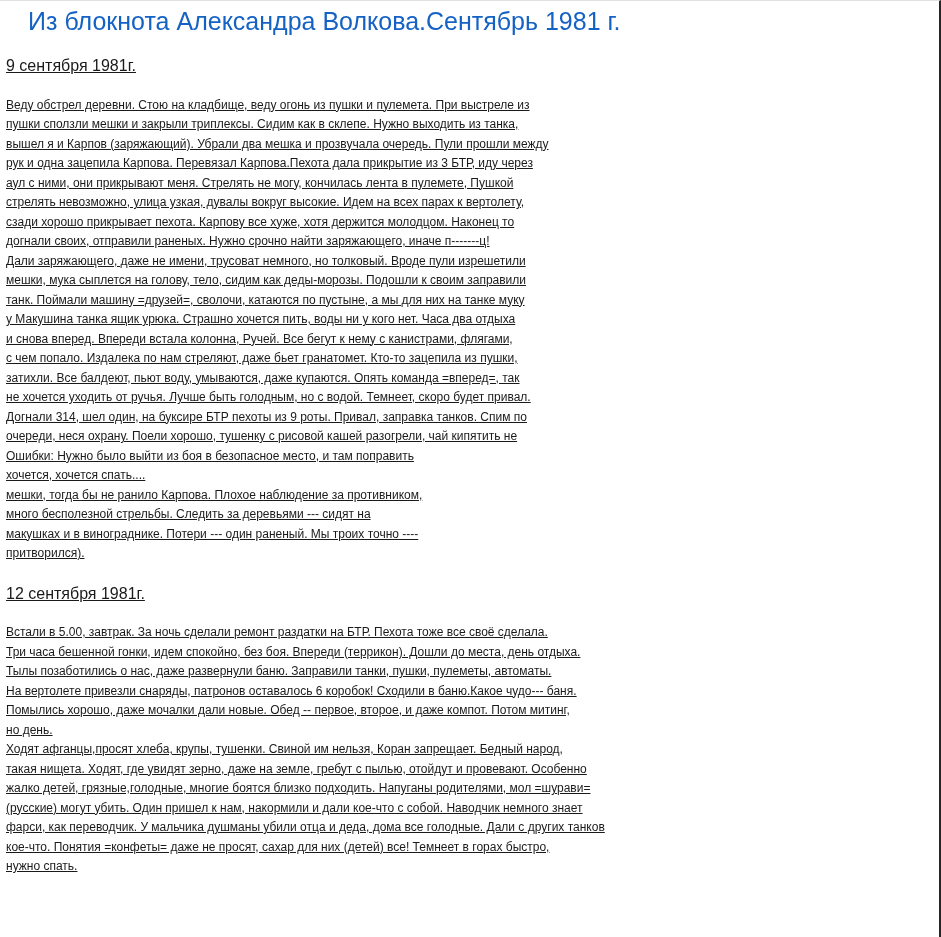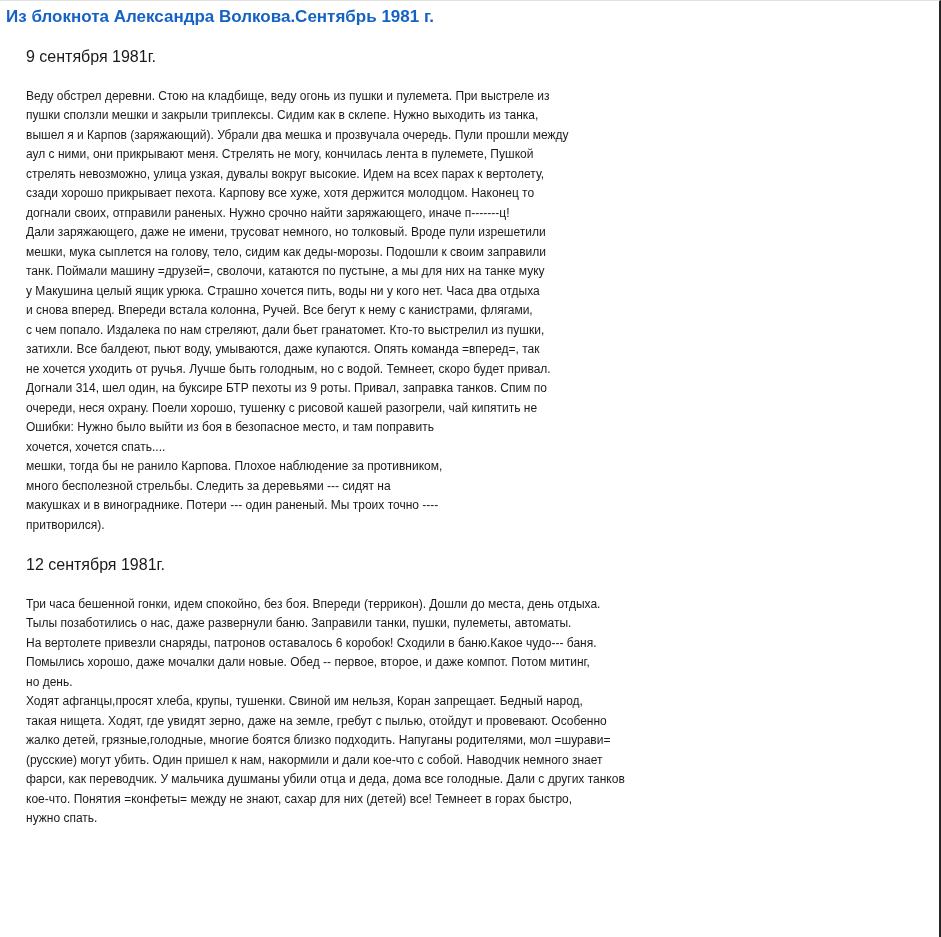--- a/index.html
+++ b/index.html
@@ -14,29 +14,30 @@
     box-sizing: border-box;
     background: #ffffff;
     border-top: 1px solid #e2e2e2;
     border-right: 2px solid #262626;
     overflow: hidden;
     font-family: "Liberation Sans", "DejaVu Sans", sans-serif;
     color: #1a1a1a;
   }
   .page-title {
     margin: 6px 0 0 0;
-    padding-left: 6px;
-    font-size: 17px;
-    font-weight: bold;
+    padding-left: 28px;
+    font-size: 25px;
+    font-weight: normal;
     color: #1562c5;
     letter-spacing: 0px;
     white-space: pre;
   }
   .entry {
-    padding-left: 26px;
+    padding-left: 6px;
+    text-decoration: underline;
   }
   .entry-date {
     margin-top: 20px;
     font-size: 16px;
     line-height: 19.5px;
     white-space: pre;
   }
   .entry-body {
     margin-top: 20px;
   }
@@ -51,53 +52,55 @@
 
 <div class="page">
   <h1 class="page-title">Из блокнота Александра Волкова.Сентябрь 1981 г.</h1>
 
   <div class="entry">
     <div class="entry-date">9 сентября 1981г.</div>
     <div class="entry-body">
         <div class="line">Веду обстрел деревни. Стою на кладбище, веду огонь из пушки и пулемета. При выстреле из</div>
         <div class="line">пушки сползли мешки и закрыли триплексы. Сидим как в склепе. Нужно выходить из танка,</div>
         <div class="line">вышел я и Карпов (заряжающий). Убрали два мешка и прозвучала очередь. Пули прошли между</div>
+        <div class="line">рук и одна зацепила Карпова. Перевязал Карпова.Пехота дала прикрытие из 3 БТР, иду через</div>
         <div class="line">аул с ними, они прикрывают меня. Стрелять не могу, кончилась лента в пулемете, Пушкой</div>
         <div class="line">стрелять невозможно, улица узкая, дувалы вокруг высокие. Идем на всех парах к вертолету,</div>
         <div class="line">сзади хорошо прикрывает пехота. Карпову все хуже, хотя держится молодцом. Наконец то</div>
         <div class="line">догнали своих, отправили раненых. Нужно срочно найти заряжающего, иначе п-------ц!</div>
         <div class="line">Дали заряжающего, даже не имени, трусоват немного, но толковый. Вроде пули изрешетили</div>
         <div class="line">мешки, мука сыплется на голову, тело, сидим как деды-морозы. Подошли к своим заправили</div>
         <div class="line">танк. Поймали машину =друзей=, сволочи, катаются по пустыне, а мы для них на танке муку</div>
-        <div class="line">у Макушина целый ящик урюка. Страшно хочется пить, воды ни у кого нет. Часа два отдыха</div>
+        <div class="line">у Макушина танка ящик урюка. Страшно хочется пить, воды ни у кого нет. Часа два отдыха</div>
         <div class="line">и снова вперед. Впереди встала колонна, Ручей. Все бегут к нему с канистрами, флягами,</div>
-        <div class="line">с чем попало. Издалека по нам стреляют, дали бьет гранатомет. Кто-то выстрелил из пушки,</div>
+        <div class="line">с чем попало. Издалека по нам стреляют, даже бьет гранатомет. Кто-то зацепила из пушки,</div>
         <div class="line">затихли. Все балдеют, пьют воду, умываются, даже купаются. Опять команда =вперед=, так</div>
         <div class="line">не хочется уходить от ручья. Лучше быть голодным, но с водой. Темнеет, скоро будет привал.</div>
         <div class="line">Догнали 314, шел один, на буксире БТР пехоты из 9 роты. Привал, заправка танков. Спим по</div>
         <div class="line">очереди, неся охрану. Поели хорошо, тушенку с рисовой кашей разогрели, чай кипятить не</div>
         <div class="line">Ошибки: Нужно было выйти из боя в безопасное место, и там поправить</div>
         <div class="line">хочется, хочется спать....</div>
         <div class="line">мешки, тогда бы не ранило Карпова. Плохое наблюдение за противником,</div>
         <div class="line">много бесполезной стрельбы. Следить за деревьями --- сидят на</div>
         <div class="line">макушках и в винограднике. Потери --- один раненый. Мы троих точно ----</div>
         <div class="line">притворился).</div>
       </div>
   </div>
 
   <div class="entry">
     <div class="entry-date">12 сентября 1981г.</div>
     <div class="entry-body">
+        <div class="line">Встали в 5.00, завтрак. За ночь сделали ремонт раздатки на БТР. Пехота тоже все своё сделала.</div>
         <div class="line">Три часа бешенной гонки, идем спокойно, без боя. Впереди (террикон). Дошли до места, день отдыха.</div>
         <div class="line">Тылы позаботились о нас, даже развернули баню. Заправили танки, пушки, пулеметы, автоматы.</div>
         <div class="line">На вертолете привезли снаряды, патронов оставалось 6 коробок! Сходили в баню.Какое чудо--- баня.</div>
         <div class="line">Помылись хорошо, даже мочалки дали новые. Обед -- первое, второе, и даже компот. Потом митинг,</div>
         <div class="line">но день.</div>
         <div class="line">Ходят афганцы,просят хлеба, крупы, тушенки. Свиной им нельзя, Коран запрещает. Бедный народ,</div>
         <div class="line">такая нищета. Ходят, где увидят зерно, даже на земле, гребут с пылью, отойдут и провевают. Особенно</div>
         <div class="line">жалко детей, грязные,голодные, многие боятся близко подходить. Напуганы родителями, мол =шурави=</div>
         <div class="line">(русские) могут убить. Один пришел к нам, накормили и дали кое-что с собой. Наводчик немного знает</div>
         <div class="line">фарси, как переводчик. У мальчика душманы убили отца и деда, дома все голодные. Дали с других танков</div>
-        <div class="line">кое-что. Понятия =конфеты= между не знают, сахар для них (детей) все! Темнеет в горах быстро,</div>
+        <div class="line">кое-что. Понятия =конфеты= даже не просят, сахар для них (детей) все! Темнеет в горах быстро,</div>
         <div class="line">нужно спать.</div>
       </div>
   </div>
 </div>
 
 </body></html>

